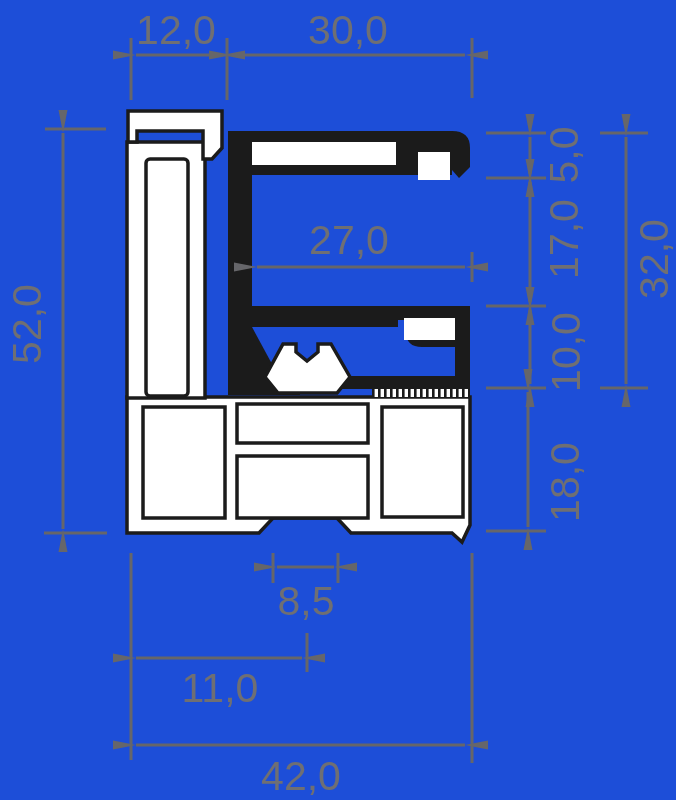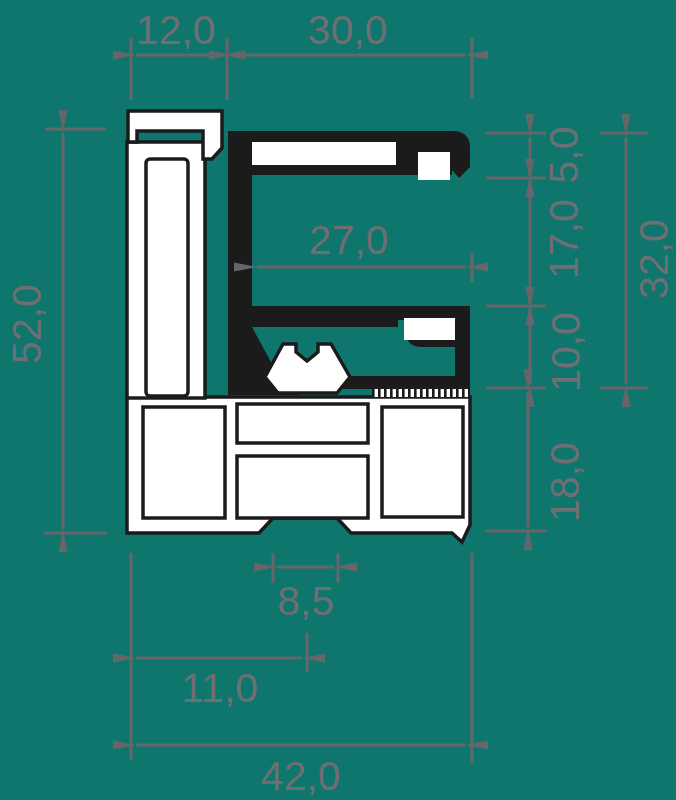--- a/index.html
+++ b/index.html
@@ -1,16 +1,16 @@
 <!DOCTYPE html>
 <html><head>
 <meta charset="utf-8">
 <style>
   html,body{margin:0;padding:0;background:#ffffff;}
-  #stage{position:relative;width:676px;height:800px;background:#0f766e;overflow:hidden;
+  #stage{position:relative;width:676px;height:800px;background:#1d4ed8;overflow:hidden;
          font-family:"Liberation Sans", sans-serif;}
   svg{position:absolute;left:0;top:0;}
   .dim-line{stroke:#66666a;stroke-width:3;fill:none;}
   .dim-tick{stroke:#66666a;stroke-width:3;fill:none;}
   .dim-text{fill:#6f6f73;font-family:"Liberation Sans", sans-serif;font-size:41px;}
   .profile-white{fill:#ffffff;stroke:#1b1b1b;stroke-width:3.5;stroke-linejoin:miter;}
   .profile-black{fill:#1b1b1b;stroke:none;}
   .cut-white{fill:#ffffff;stroke:none;}
 </style>
 </head>

